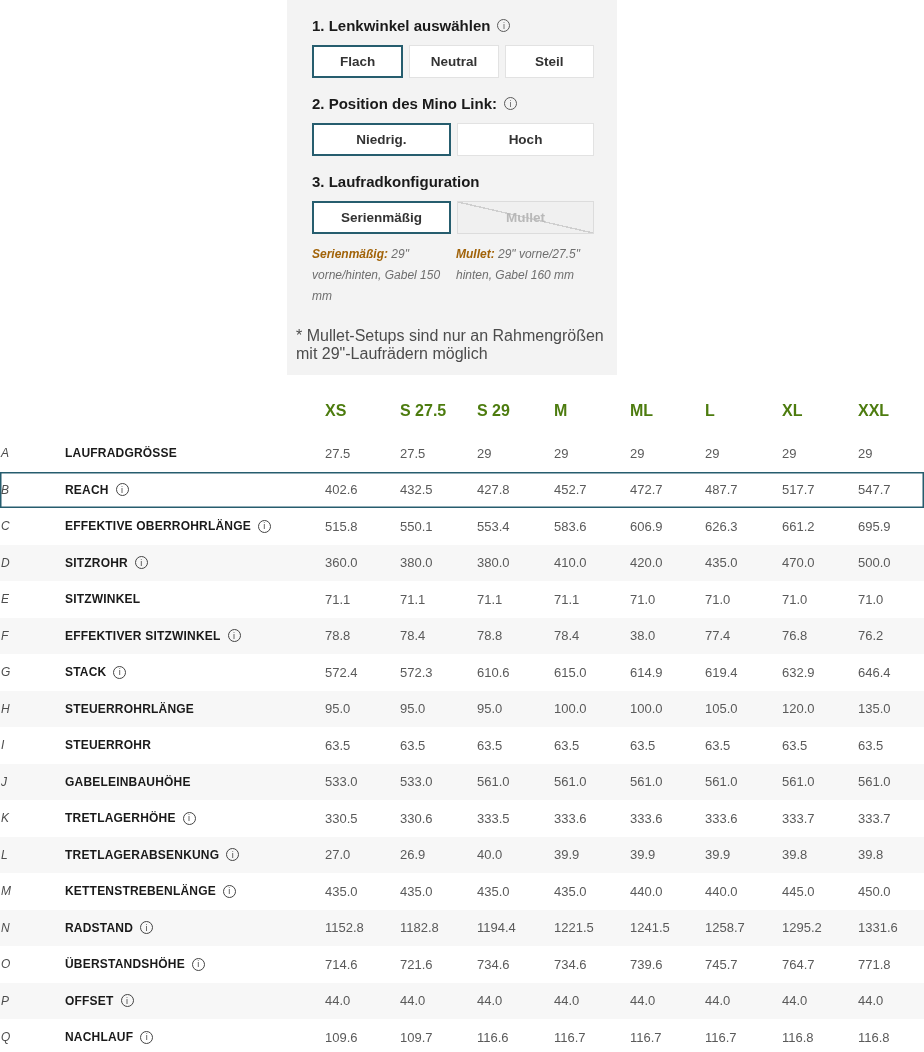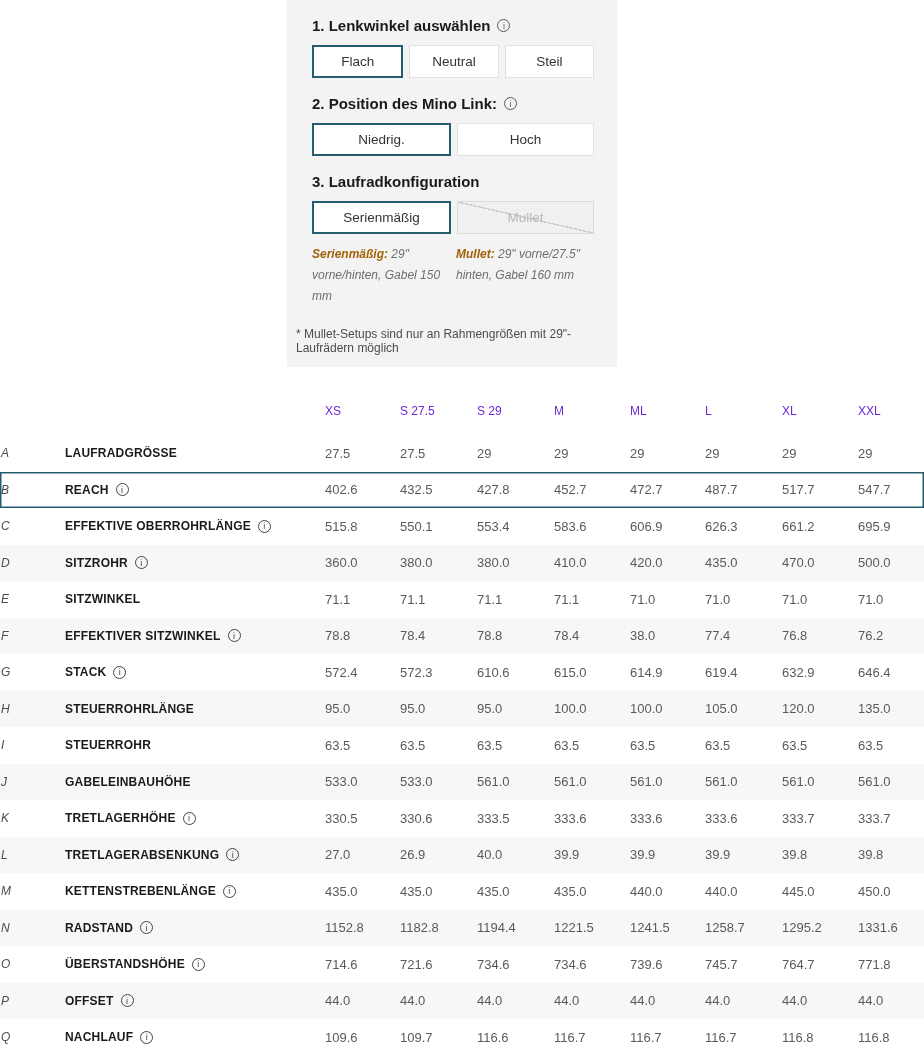--- a/index.html
+++ b/index.html
@@ -5,38 +5,38 @@
   * { margin:0; padding:0; box-sizing:border-box; }
   html,body { width:924px; height:1052px; background:#fff; overflow:hidden;
     font-family:"Liberation Sans", sans-serif; color:#1d1d1d; }
 
   
   .panel { position:absolute; left:287px; top:0; width:330px; background:#f3f3f3; padding-bottom:12px; }
   .sec-title { display:flex; align-items:center; gap:7px; margin:17px 13px 11px 25px;
     font-size:15px; font-weight:bold; color:#1a1a1a; }
   .opt-row { display:flex; gap:6px; margin:0 23px 8px 25px; }
   .btn { flex:1; height:33px; background:#fff; border:1px solid #e2e2e2; font-family:inherit;
-    font-size:13.5px; color:#333; display:flex; align-items:center; justify-content:center; cursor:pointer; }
+    font-size:13.5px; color:#333; display:flex; align-items:center; justify-content:center; cursor:pointer;font-weight:bold; }
   .btn.selected { border:2px solid #265d6e; }
   .btn.disabled { background:#f0f0f0; border:1px solid #dcdcdc; color:#b9b9b9; cursor:default;
     background-image:linear-gradient(to top right, transparent calc(50% - 0.7px), #cfcfcf calc(50% - 0.7px), #cfcfcf calc(50% + 0.7px), transparent calc(50% + 0.7px)); }
   .info-icon { display:inline-flex; align-items:center; justify-content:center; width:13px; height:13px;
     border:1px solid #5a5a5a; border-radius:50%; font-size:9px; font-weight:normal; font-style:normal;
     color:#5a5a5a; flex:0 0 auto; cursor:pointer; }
   .desc-row { display:flex; gap:6px; margin:10px 23px 0 25px; }
   .desc { width:138px; font-style:italic; font-size:12px; line-height:1.75; color:#6e6e6e; }
   .desc b { color:#a16207; }
-  .footnote { margin:20px 13px 0 9px; font-size:12px; color:#4c4c4c; }
+  .footnote { margin:20px 13px 0 9px; font-size:16px; color:#4c4c4c; }
 
   
   .geo-table { position:absolute; left:0; top:386px; width:924px; }
   .grid-row { display:grid; grid-template-columns:65px 120px 140px 75px 77px 77px 76px 75px 77px 76px 66px;
     align-items:center; }
   .thead { height:49px; }
-  .thead .col-h { font-size:12px; font-weight:normal; color:#6d28d9; }
+  .thead .col-h { font-size:16px; font-weight:bold; color:#4d7c0f; }
   .row { height:36.5px; background:#fff; }
   .row.alt { background:#f7f7f7; }
   .row.highlight { background:#fff; box-shadow:inset 0 0 0 1.5px #265d6e; }
   .cell-letter { font-size:12px; font-style:italic; color:#4d4d4d; padding-left:1px; }
   .cell-label { display:flex; align-items:center; gap:7px; font-size:12px; font-weight:bold;
     letter-spacing:0.2px; color:#1a1a1a; white-space:nowrap; }
   .cell-label .info-icon { border-color:#444; color:#444; }
   .cell-val { font-size:13px; color:#5a5a5a; }
 </style>
 </head>

